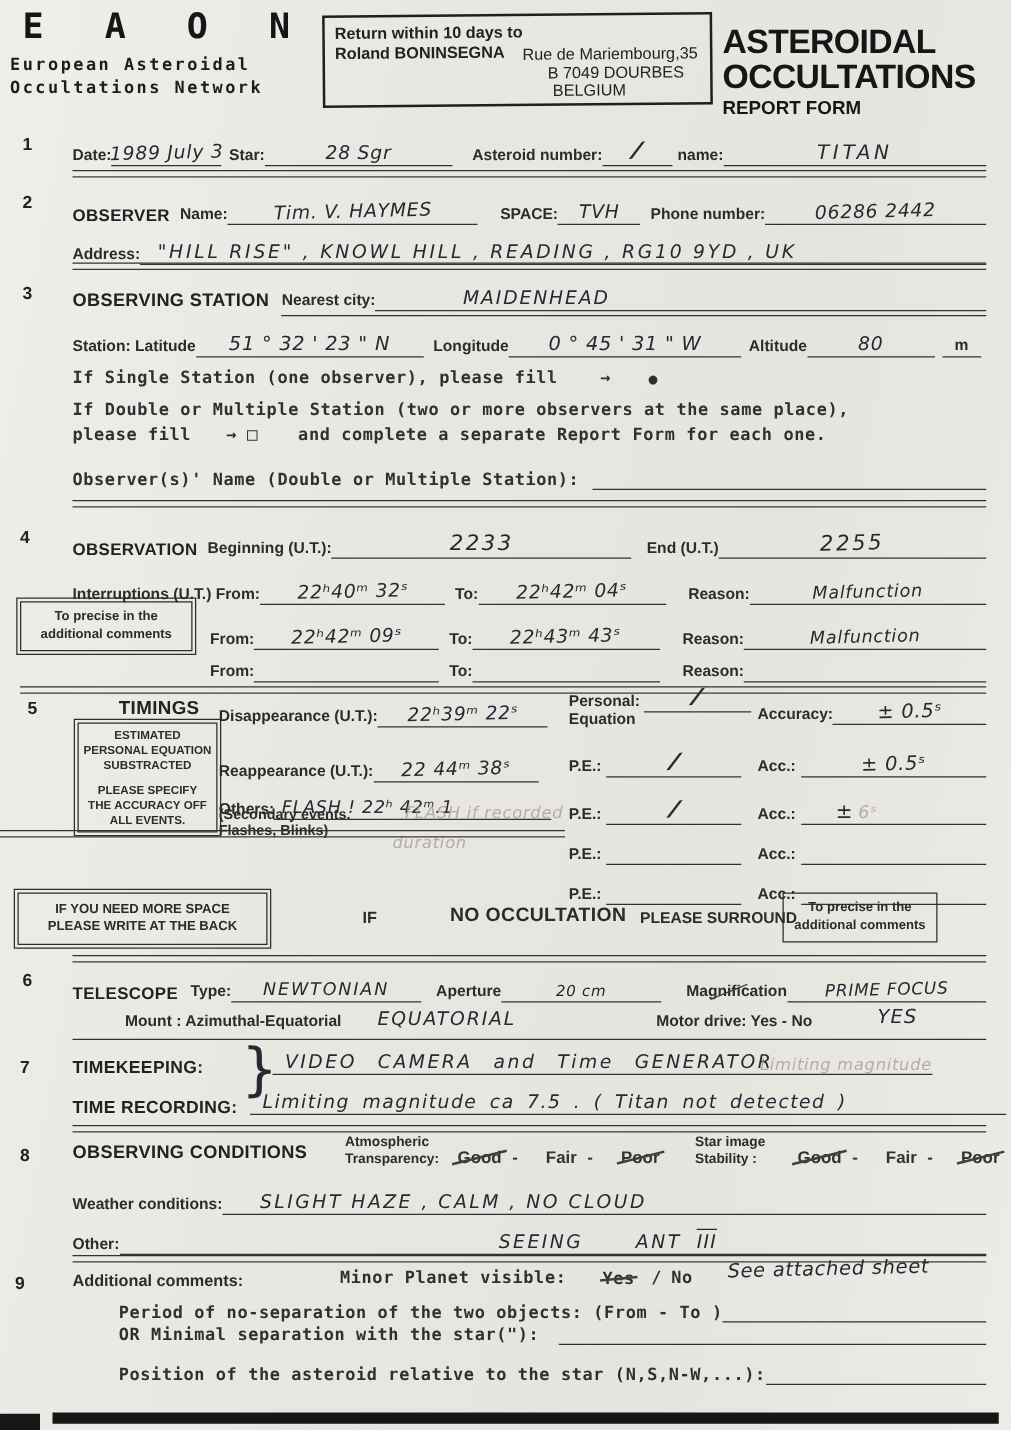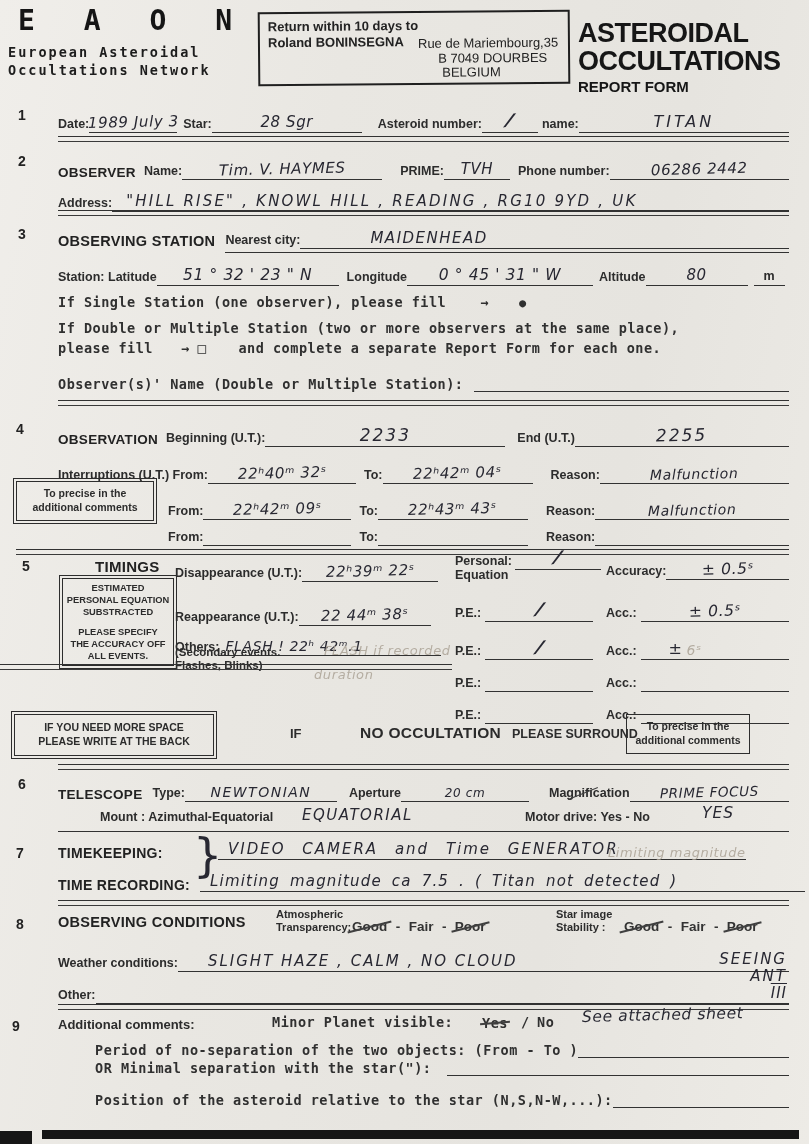--- a/index.html
+++ b/index.html
@@ -29,21 +29,21 @@
   .magslash{position:relative;display:inline-block;}
   .magslash::after{content:"";position:absolute;left:22%;right:38%;top:48%;border-top:1.8px solid #404040;transform:rotate(-22deg);}
   .ovl{text-decoration:overline;}
   .stamp{position:absolute;left:258px;top:11px;width:312px;height:74px;border:2.4px solid #1f1f1f;transform:rotate(-.5deg);box-sizing:border-box;}
   .stamptxt{position:absolute;font-size:13px;font-weight:bold;color:#222;white-space:nowrap;}
   .logoA{position:absolute;left:18px;top:4px;font-family:"DejaVu Sans Mono",monospace;font-size:28px;font-weight:bold;letter-spacing:16px;color:#151515;text-align:right;}
   .logoS{position:absolute;font-family:"DejaVu Sans Mono",monospace;font-size:13.5px;font-weight:bold;letter-spacing:2px;color:#1d1d1d;}
   .title1{position:absolute;font-size:27px;font-weight:bold;letter-spacing:-.5px;color:#161616;line-height:1;}
   .title3{position:absolute;font-size:15px;font-weight:bold;color:#161616;}
   .lblsm{font-size:11px;font-weight:bold;line-height:1.2;color:#2c2c2c;}
-  .gfp{font-size:13.5px;font-weight:bold;color:#333;}
+  .gfp{font-size:13.5px;font-weight:bold;color:#333;margin-left:14px;}
   .brace{position:absolute;font-family:"DejaVu Sans",sans-serif;font-size:46px;font-weight:400;color:#282832;line-height:1;}
   .bar{position:absolute;background:#161616;}
 </style>
 </head>
 <body>
 
 <div class="page">
 
   
   <div class="logoA">E A O N</div>
@@ -85,21 +85,21 @@
   <div class="dbl" style="left:58px;right:20px;top:136px;"></div>
 
   
   <div class="num" style="left:18px;top:153px;">2</div>
   <div class="frow" style="left:58px;top:148px;right:20px;height:32px;">
     <span class="sect">OBSERVER</span>
     <span class="lbl" style="margin-left:8px;">Name:</span>
     <span class="fill" style="width:200px;">
         <span class="hw tilt">Tim. V. HAYMES</span>
       </span>
-    <span class="lbl" style="margin-left:18px;">PRIME:</span>
+    <span class="lbl" style="margin-left:18px;">SPACE:</span>
     <span class="fill" style="width:66px;">
         <span class="hw">TVH</span>
       </span>
     <span class="lbl" style="margin-left:8px;">Phone number:</span>
     <span class="fill grow">
         <span class="hw tilt">06286 2442</span>
       </span>
   </div>
   <div class="frow" style="left:58px;top:184px;right:20px;height:28px;">
     <span class="lbl">Address:</span>
@@ -378,21 +378,21 @@
     <span class="gfp struck">Poor</span>
   </div>
   <div class="frow" style="left:58px;top:944px;right:20px;height:28px;">
     <span class="lbl">Weather conditions:</span>
     <span class="fill grow" style="justify-content:flex-start;">
         <span class="hw" style="letter-spacing:2px;padding-left:30px;">SLIGHT HAZE  ,   CALM  ,  NO  CLOUD</span>
       </span>
   </div>
   <div class="frow" style="left:58px;top:976px;right:20px;height:28px;">
     <span class="lbl">Other:</span>
-    <span class="fill grow" style="justify-content:space-between;flex-direction:column;">
+    <span class="fill grow" style="justify-content:center;">
       <span class="hw" style="letter-spacing:2px;padding-left:90px;">SEEING</span>
       <span class="hw" style="letter-spacing:2px;padding-left:40px;">ANT</span>
       <span class="hw ovl" style="letter-spacing:1px;padding-left:10px;">III</span>
     </span>
   </div>
   <div class="dbl" style="left:58px;right:20px;top:1004px;"></div>
 
   
   <div class="num" style="left:12px;top:1018px;">9</div>
   <div class="lbl abs" style="left:58px;top:1018px;font-size:13px;">Additional comments:</div>

